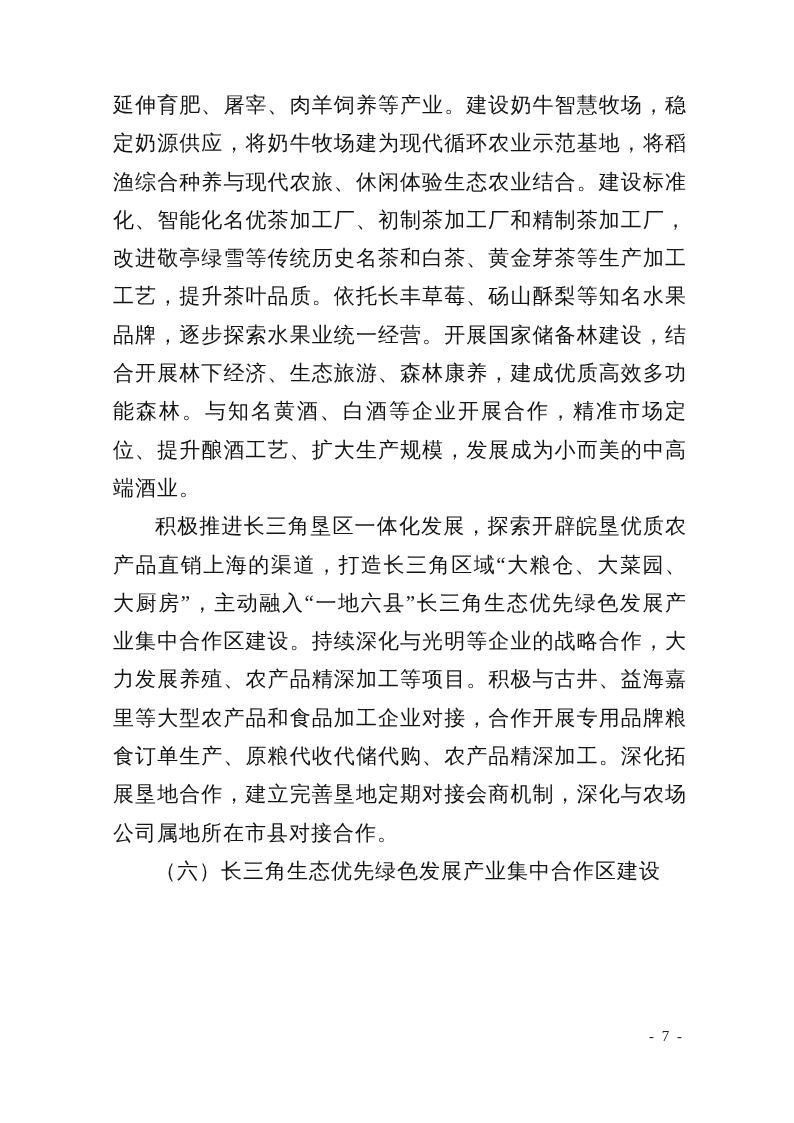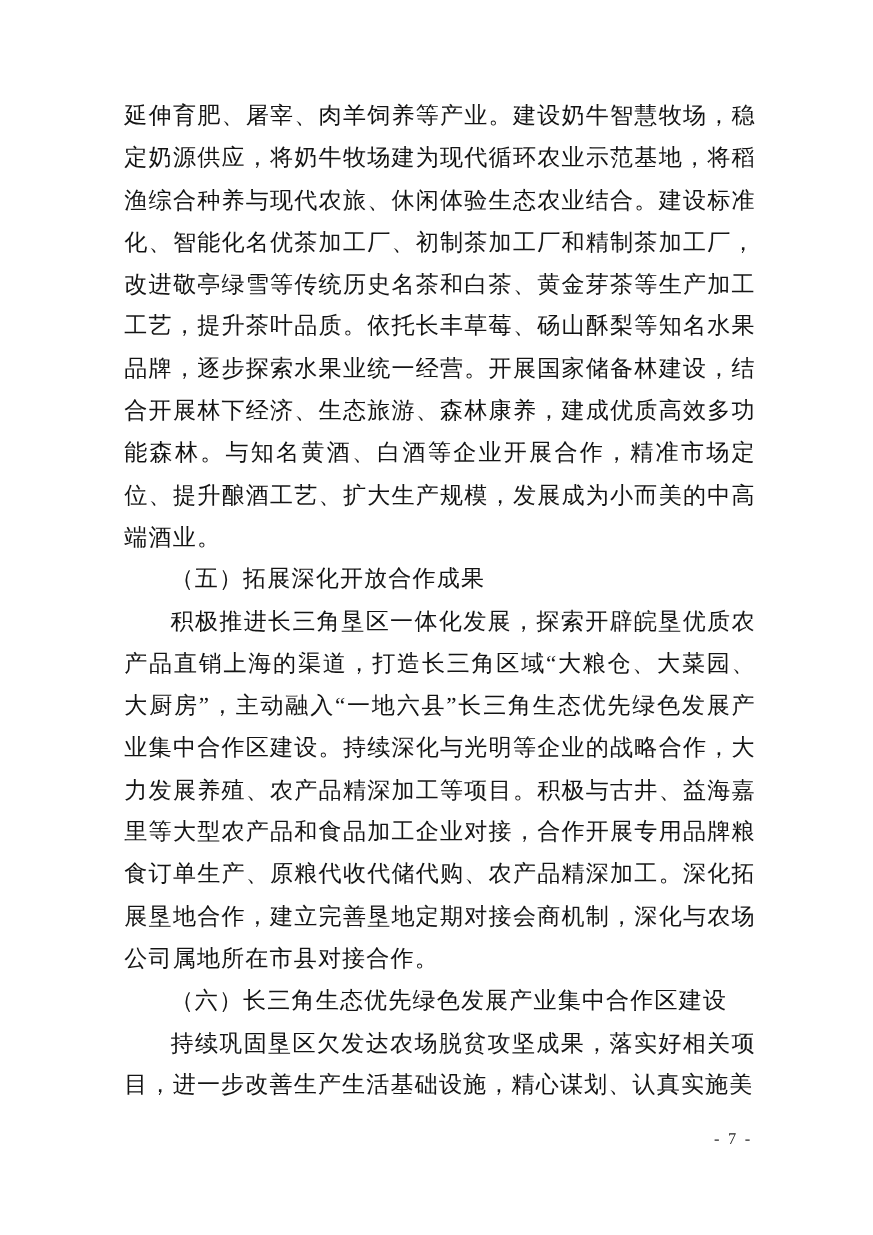--- a/index.html
+++ b/index.html
@@ -49,19 +49,17 @@
     letter-spacing: 2px;
     color: #222222;
   }
 </style>
 </head>
 <body>
 
 <div class="page">
   <div class="text-block">
     <p class="para no-indent">延伸育肥、屠宰、肉羊饲养等产业。建设奶牛智慧牧场，稳定奶源供应，将奶牛牧场建为现代循环农业示范基地，将稻渔综合种养与现代农旅、休闲体验生态农业结合。建设标准化、智能化名优茶加工厂、初制茶加工厂和精制茶加工厂，改进敬亭绿雪等传统历史名茶和白茶、黄金芽茶等生产加工工艺，提升茶叶品质。依托长丰草莓、砀山酥梨等知名水果品牌，逐步探索水果业统一经营。开展国家储备林建设，结合开展林下经济、生态旅游、森林康养，建成优质高效多功能森林。与知名黄酒、白酒等企业开展合作，精准市场定位、提升酿酒工艺、扩大生产规模，发展成为小而美的中高端酒业。</p>
-    <p class="para heading">（五）拓展深化开放合作成果</p>
     <p class="para">积极推进长三角垦区一体化发展，探索开辟皖垦优质农产品直销上海的渠道，打造长三角区域“大粮仓、大菜园、大厨房”，主动融入“一地六县”长三角生态优先绿色发展产业集中合作区建设。持续深化与光明等企业的战略合作，大力发展养殖、农产品精深加工等项目。积极与古井、益海嘉里等大型农产品和食品加工企业对接，合作开展专用品牌粮食订单生产、原粮代收代储代购、农产品精深加工。深化拓展垦地合作，建立完善垦地定期对接会商机制，深化与农场公司属地所在市县对接合作。</p>
     <p class="para heading">（六）长三角生态优先绿色发展产业集中合作区建设</p>
-    <p class="para">持续巩固垦区欠发达农场脱贫攻坚成果，落实好相关项目，进一步改善生产生活基础设施，精心谋划、认真实施美</p>
   </div>
   <div class="page-number">- 7 -</div>
 </div>
 
 </body></html>

